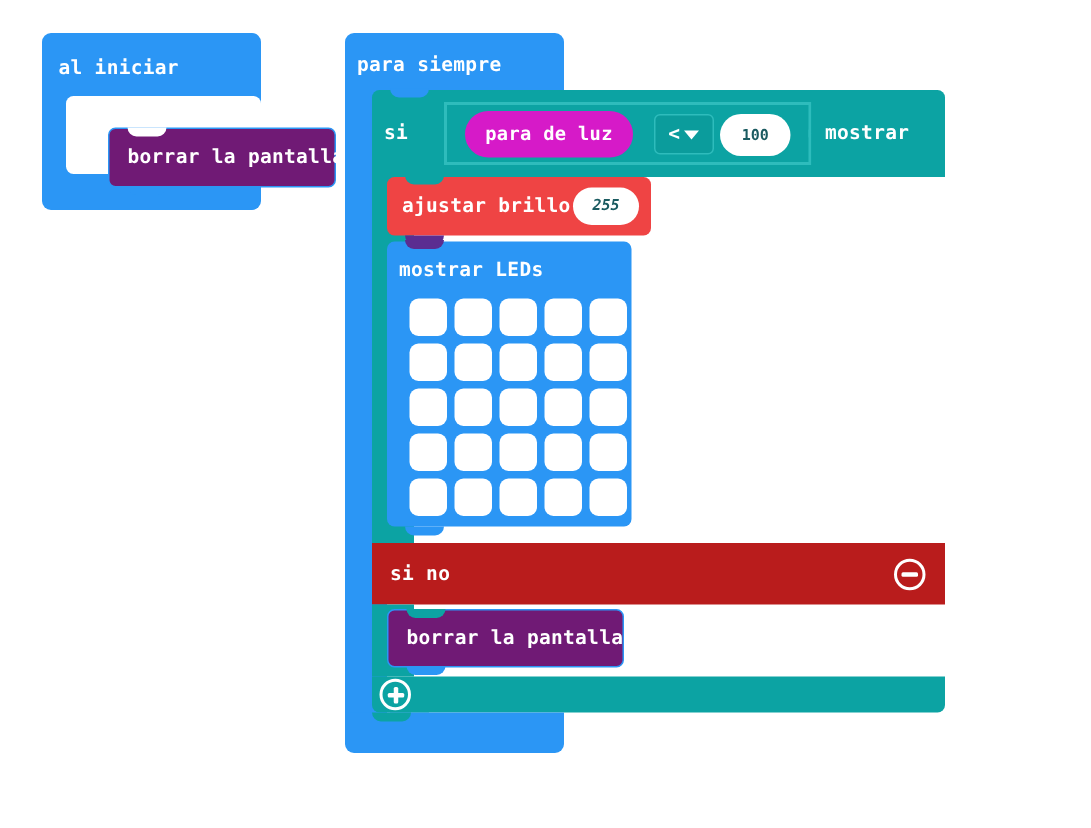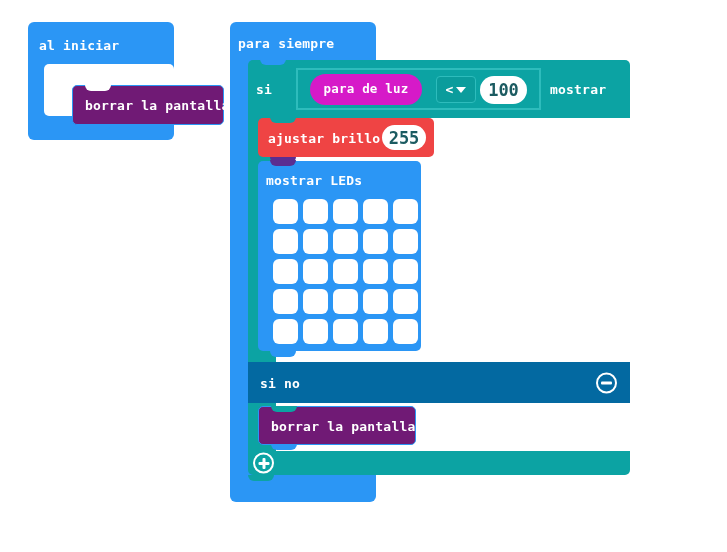--- a/index.html
+++ b/index.html
@@ -233,21 +233,21 @@
 
   
   .num-field {
     position: absolute;
     background: #ffffff;
     border-radius: 14px;
     display: flex;
     align-items: center;
     justify-content: center;
     color: #1b5b61;
-    font-size: 17px;
+    font-size: 10px;
     font-weight: bold;
     font-family: "DejaVu Sans Mono", "Liberation Mono", monospace;
   }
   #num-100 {
     left: 480px;
     top: 76px;
     width: 47px;
     height: 28px;
   }
 
@@ -278,20 +278,21 @@
     left: 10px;
     top: 50%;
     transform: translateY(-50%);
   }
   #num-255 {
     left: 124px;
     top: 7px;
     width: 44px;
     height: 25px;
     position: absolute;
+    font-style: italic;
   }
 
   
   #show-leds {
     position: absolute;
     left: 258px;
     top: 161px;
     width: 163px;
     height: 190px;
     background: #2b96f5;
@@ -321,21 +322,21 @@
   }
   .led.off { background: #ffffff; }
 
   
   #else-header {
     position: absolute;
     left: 248px;
     top: 362px;
     width: 382px;
     height: 41px;
-    background: #0369a1;
+    background: #b91c1c;
   }
   #else-word {
     position: absolute;
     left: 12px;
     top: 50%;
     transform: translateY(-50%);
   }
   #minus-btn {
     position: absolute;
     right: 13px;

